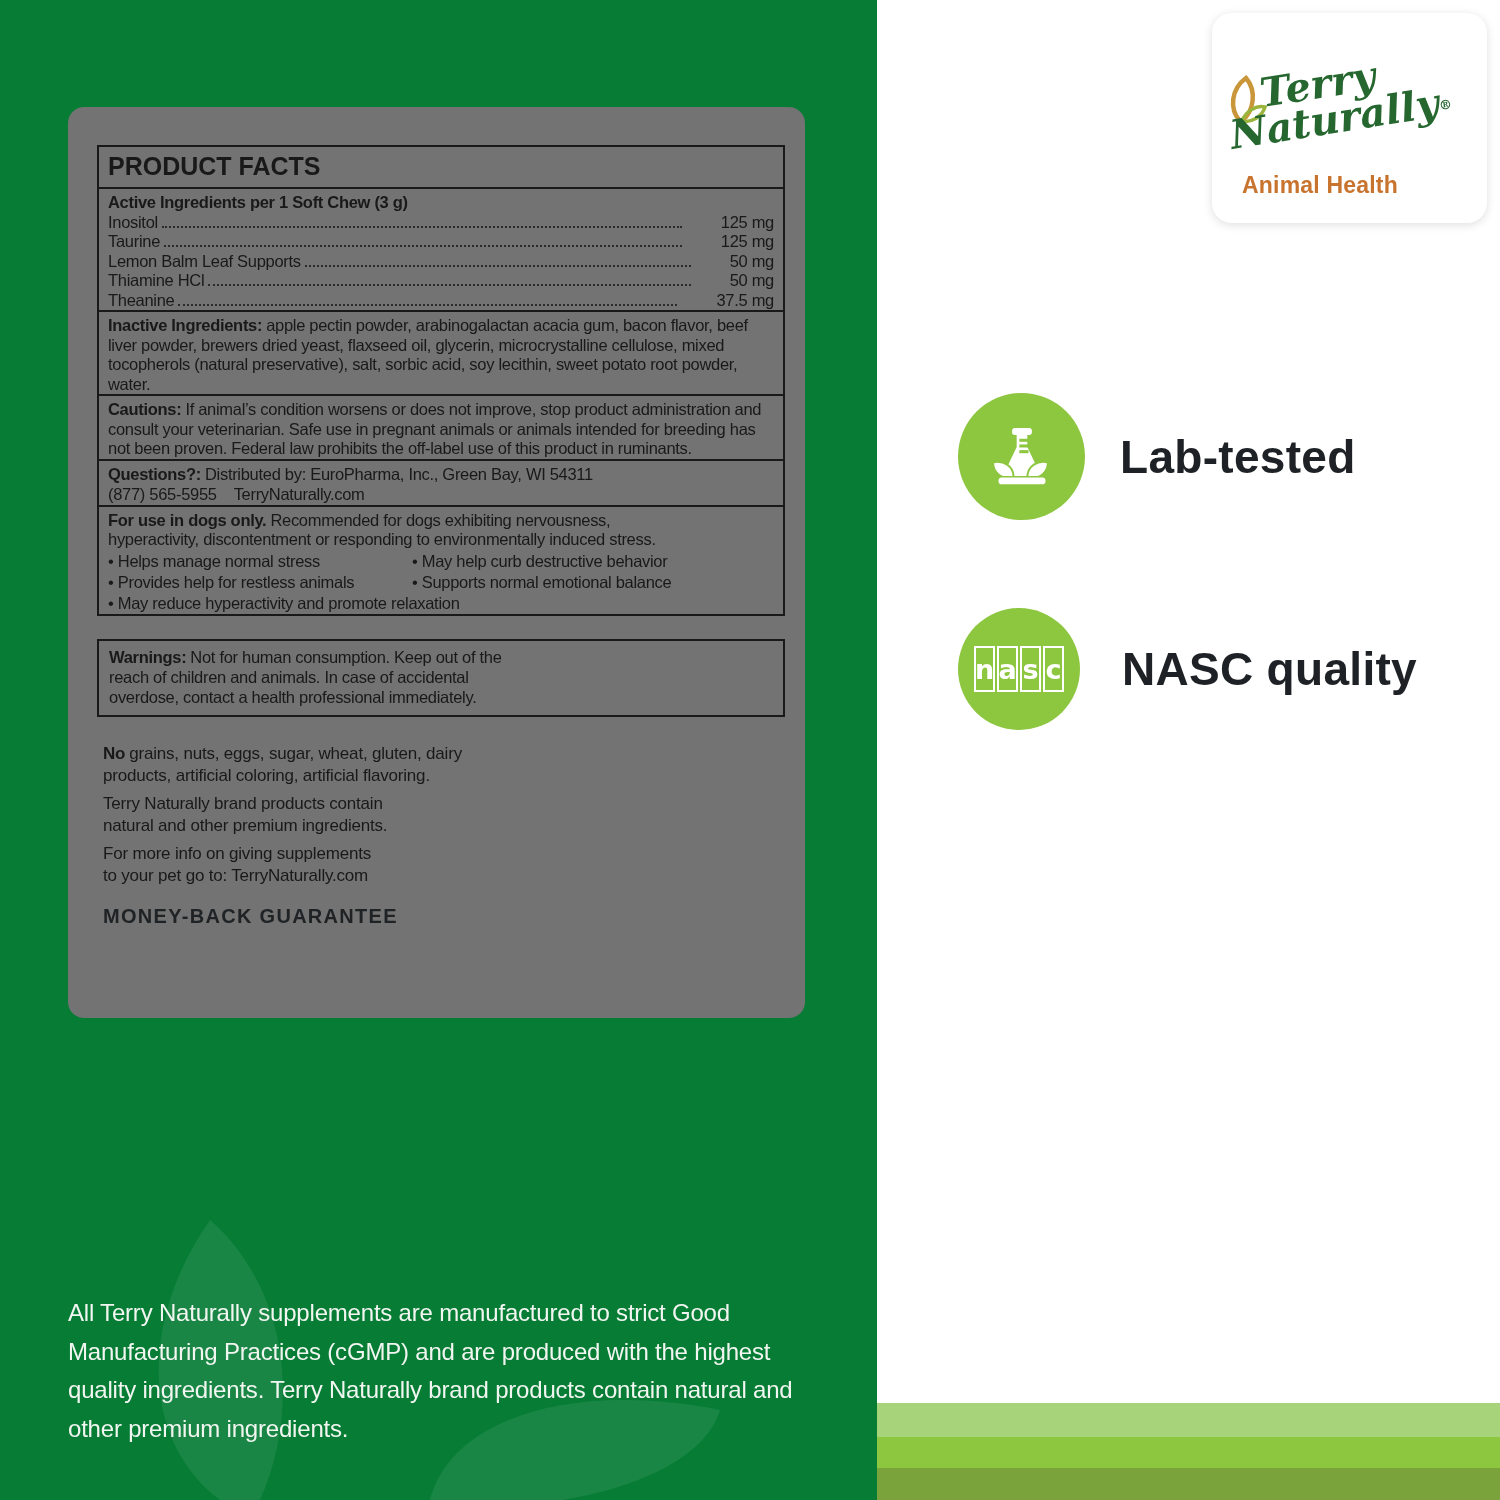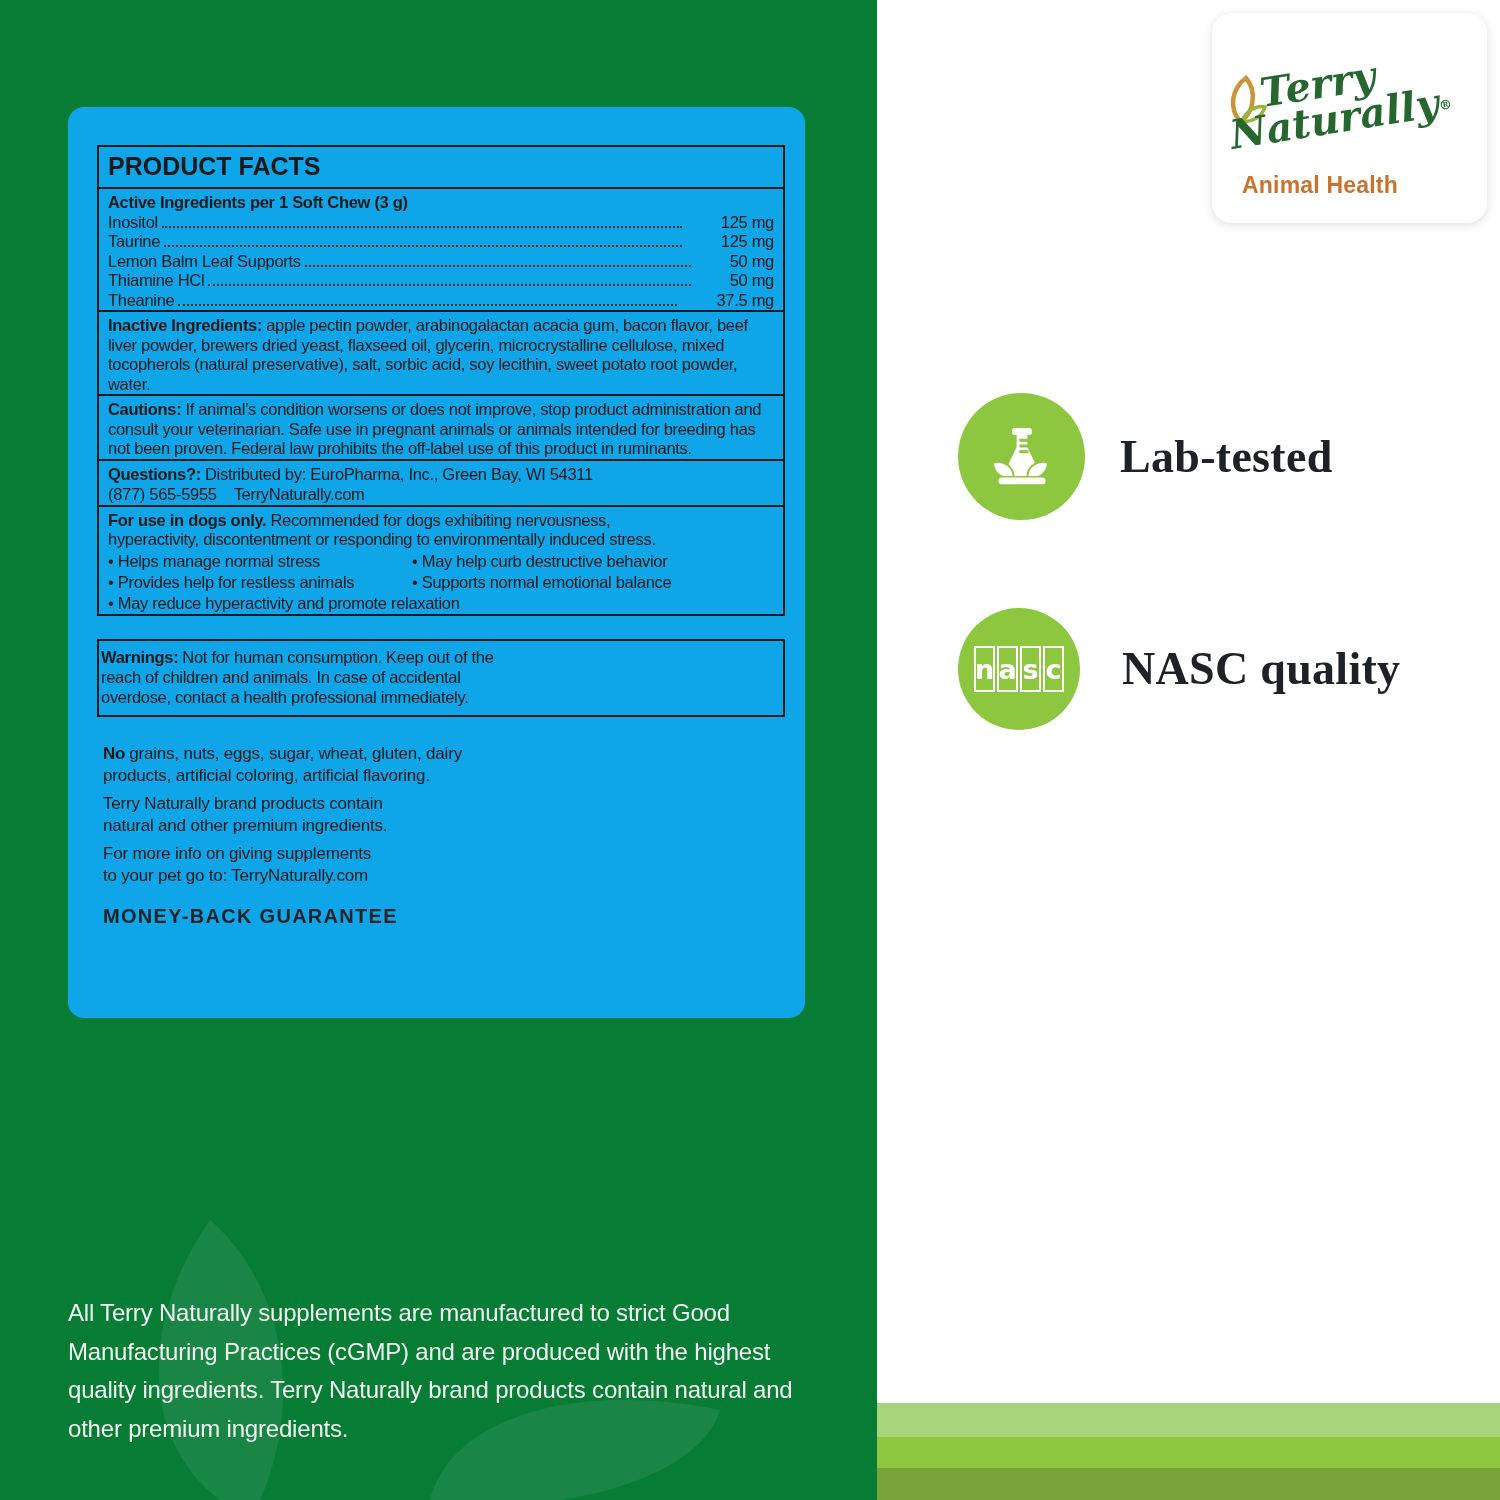--- a/index.html
+++ b/index.html
@@ -11,21 +11,21 @@
   
   .green-col {
     position:absolute; left:0; top:0; width:877px; height:1500px;
     background:var(--background-green, #067C35); overflow:hidden;
   }
   .leaf-watermark { position:absolute; opacity:0.08; }
 
   
   .facts-card {
     position:absolute; left:68px; top:107px; width:737px; height:911px;
-    background:#0ea5e9; border-radius:16px;
+    background:#737373; border-radius:16px;
   }
   .facts-box {
     position:absolute; left:29px; top:38px; width:688px;
     border:2.5px solid #191919; box-sizing:border-box;
     letter-spacing:-0.3px;
   }
   .fb-header {
     font-size:25px; font-weight:bold; padding:5px 9px 6px;
     border-bottom:2.5px solid #191919; letter-spacing:0;
   }
@@ -39,21 +39,21 @@
   .dot-leader { flex:1; border-bottom:2px dotted #2b2b2b; margin:0 3px 3px 4px; min-width:30px; }
   .ing-amt { white-space:nowrap;margin-left:36px; }
   .q-line2 { margin-top:1px; }
   .q-site { margin-left:17px; }
   .bullets { margin-top:1px; display:grid; grid-template-columns:298px 1fr; column-gap:6px; line-height:21px; }
   .bullet::before { content:"• "; }
   .bullet.full { grid-column:1 / -1; }
   .warn-box {
     position:absolute; left:29px; top:532px; width:688px;
     border:2.5px solid #191919; box-sizing:border-box;
-    padding:6px 2px 8px; font-size:16.5px; line-height:20px; letter-spacing:-0.3px;
+    padding:6px 10px 8px; font-size:16.5px; line-height:20px; letter-spacing:-0.3px;
   }
   .notes { position:absolute; left:35px; top:636px; font-size:17px; line-height:21.5px; letter-spacing:-0.2px; }
   .note-p { margin:0 0 7px 0; }
   .guarantee {
     position:absolute; left:35px; top:798px;
     font-size:20px; font-weight:bold; letter-spacing:1.3px; color:#202325;
   }
 
   
   .logo-card {
@@ -77,21 +77,20 @@
   .badge-circle {
     position:absolute; border-radius:50%;
     background:var(--badge-green, #8DC63F);
     display:flex; align-items:center; justify-content:center;
   }
   .badge-lab  { left:958px; top:393px; width:127px; height:127px; }
   .badge-nasc { left:958px; top:608px; width:122px; height:122px; }
   .badge-label {
     position:absolute; font-size:46px; font-weight:600; color:#1E2125; letter-spacing:0.3px;
     white-space:nowrap;
-    font-family:Liberation Serif, serif;
   }
   .lab-label  { left:1120px; top:430px; }
   .nasc-label { left:1122px; top:642px; }
 
   .nasc-letters { display:flex; gap:2px; }
   .nasc-letters span {
     display:flex; align-items:center; justify-content:center;
     width:17px; height:42px; border:2.5px solid #fff;
     color:#fff; font-size:27px; font-weight:bold; line-height:1;
     font-family:"DejaVu Sans", sans-serif;

